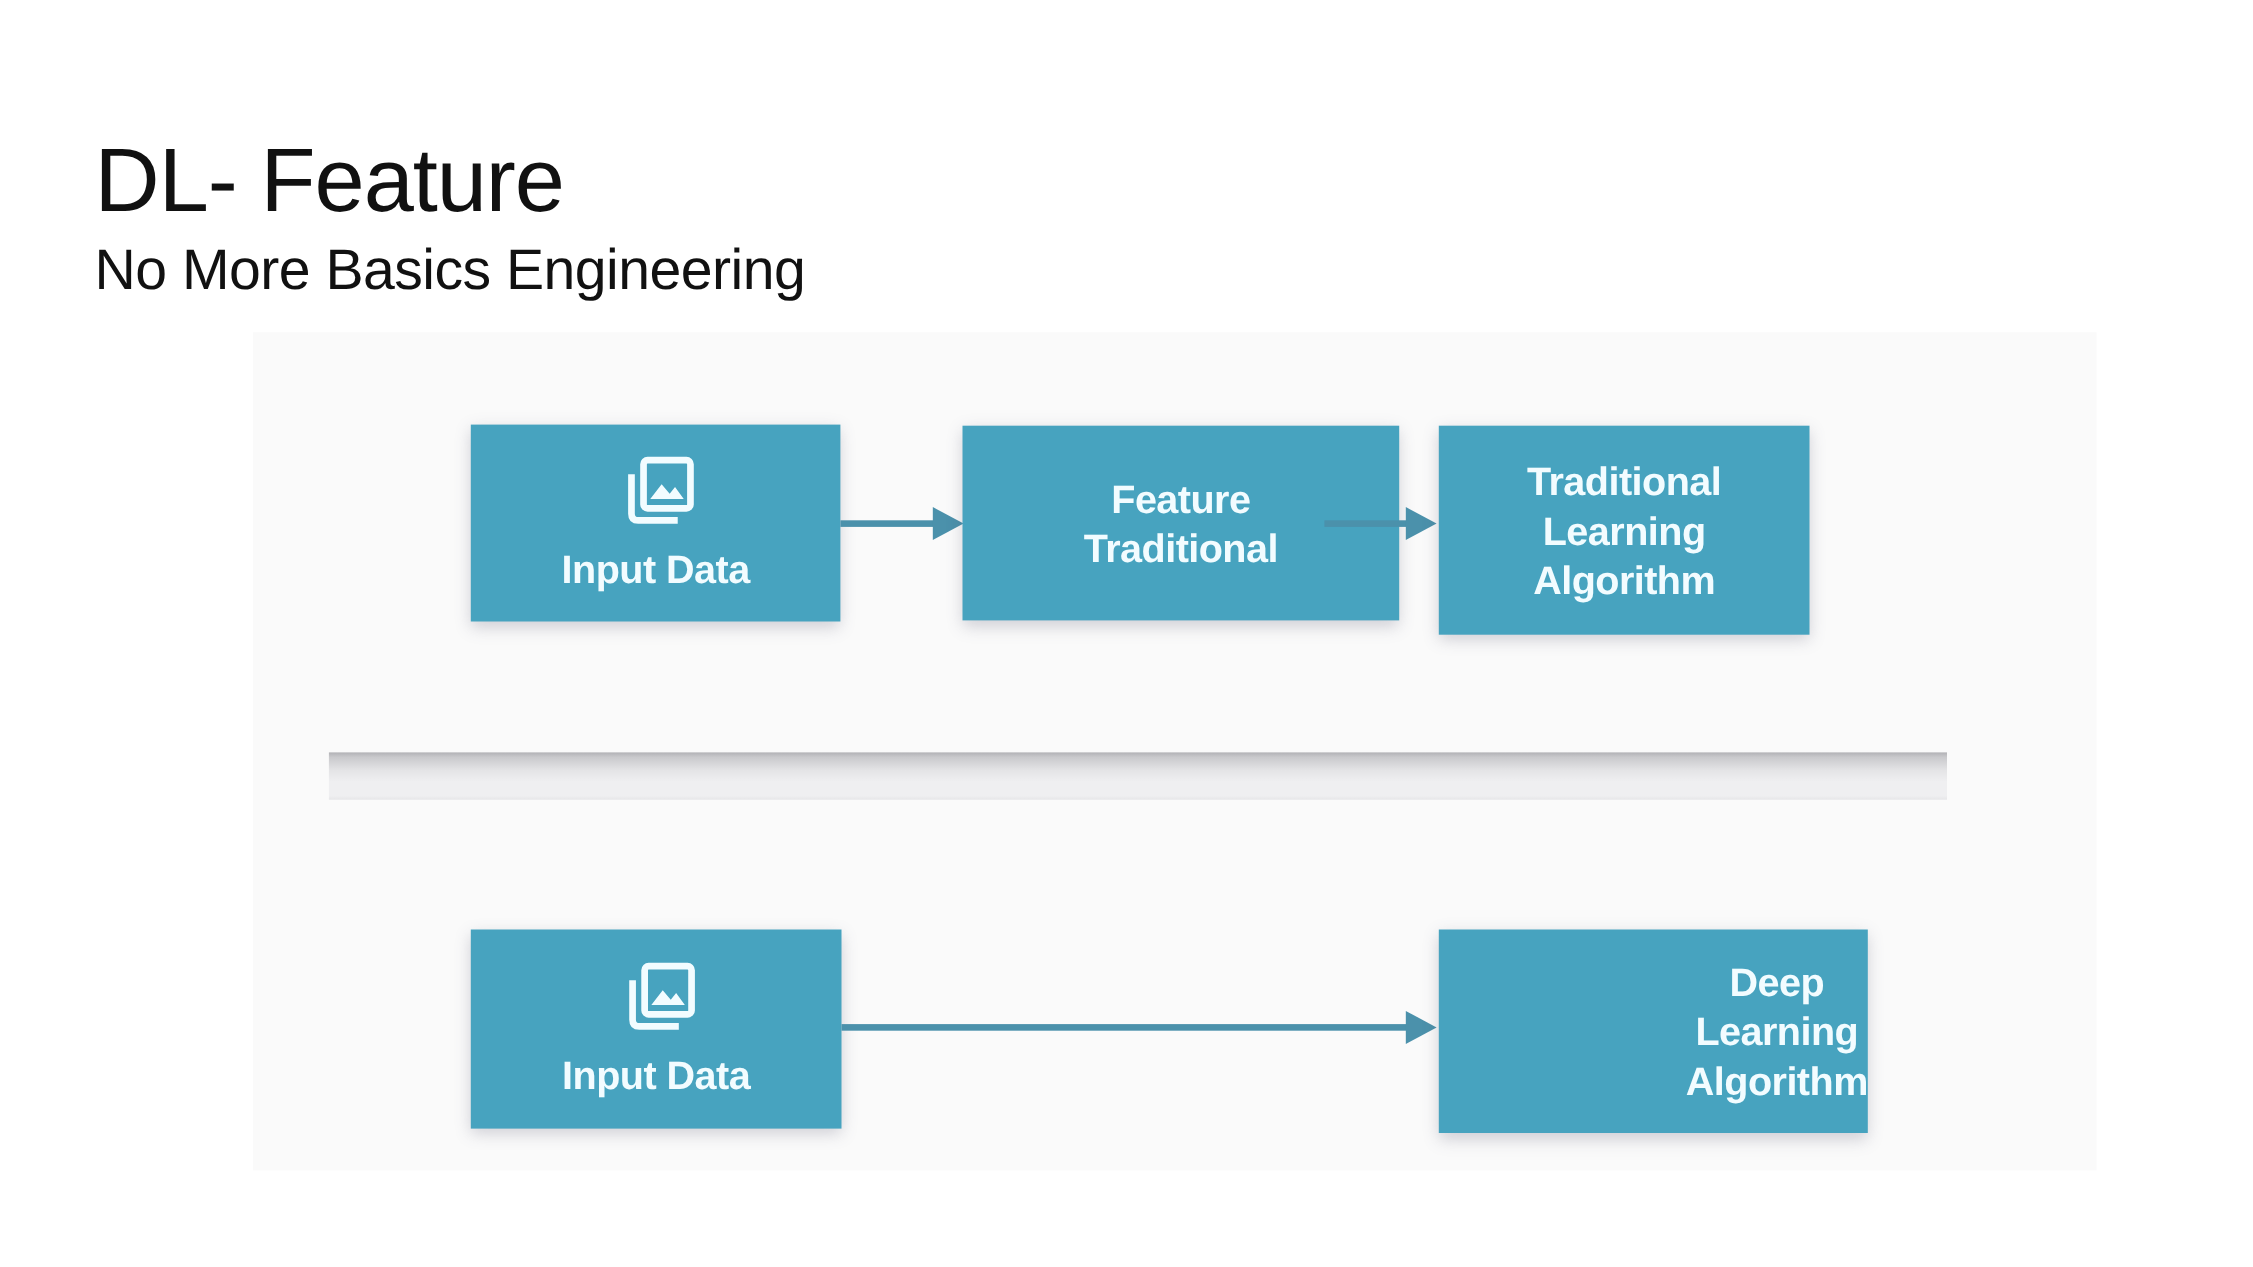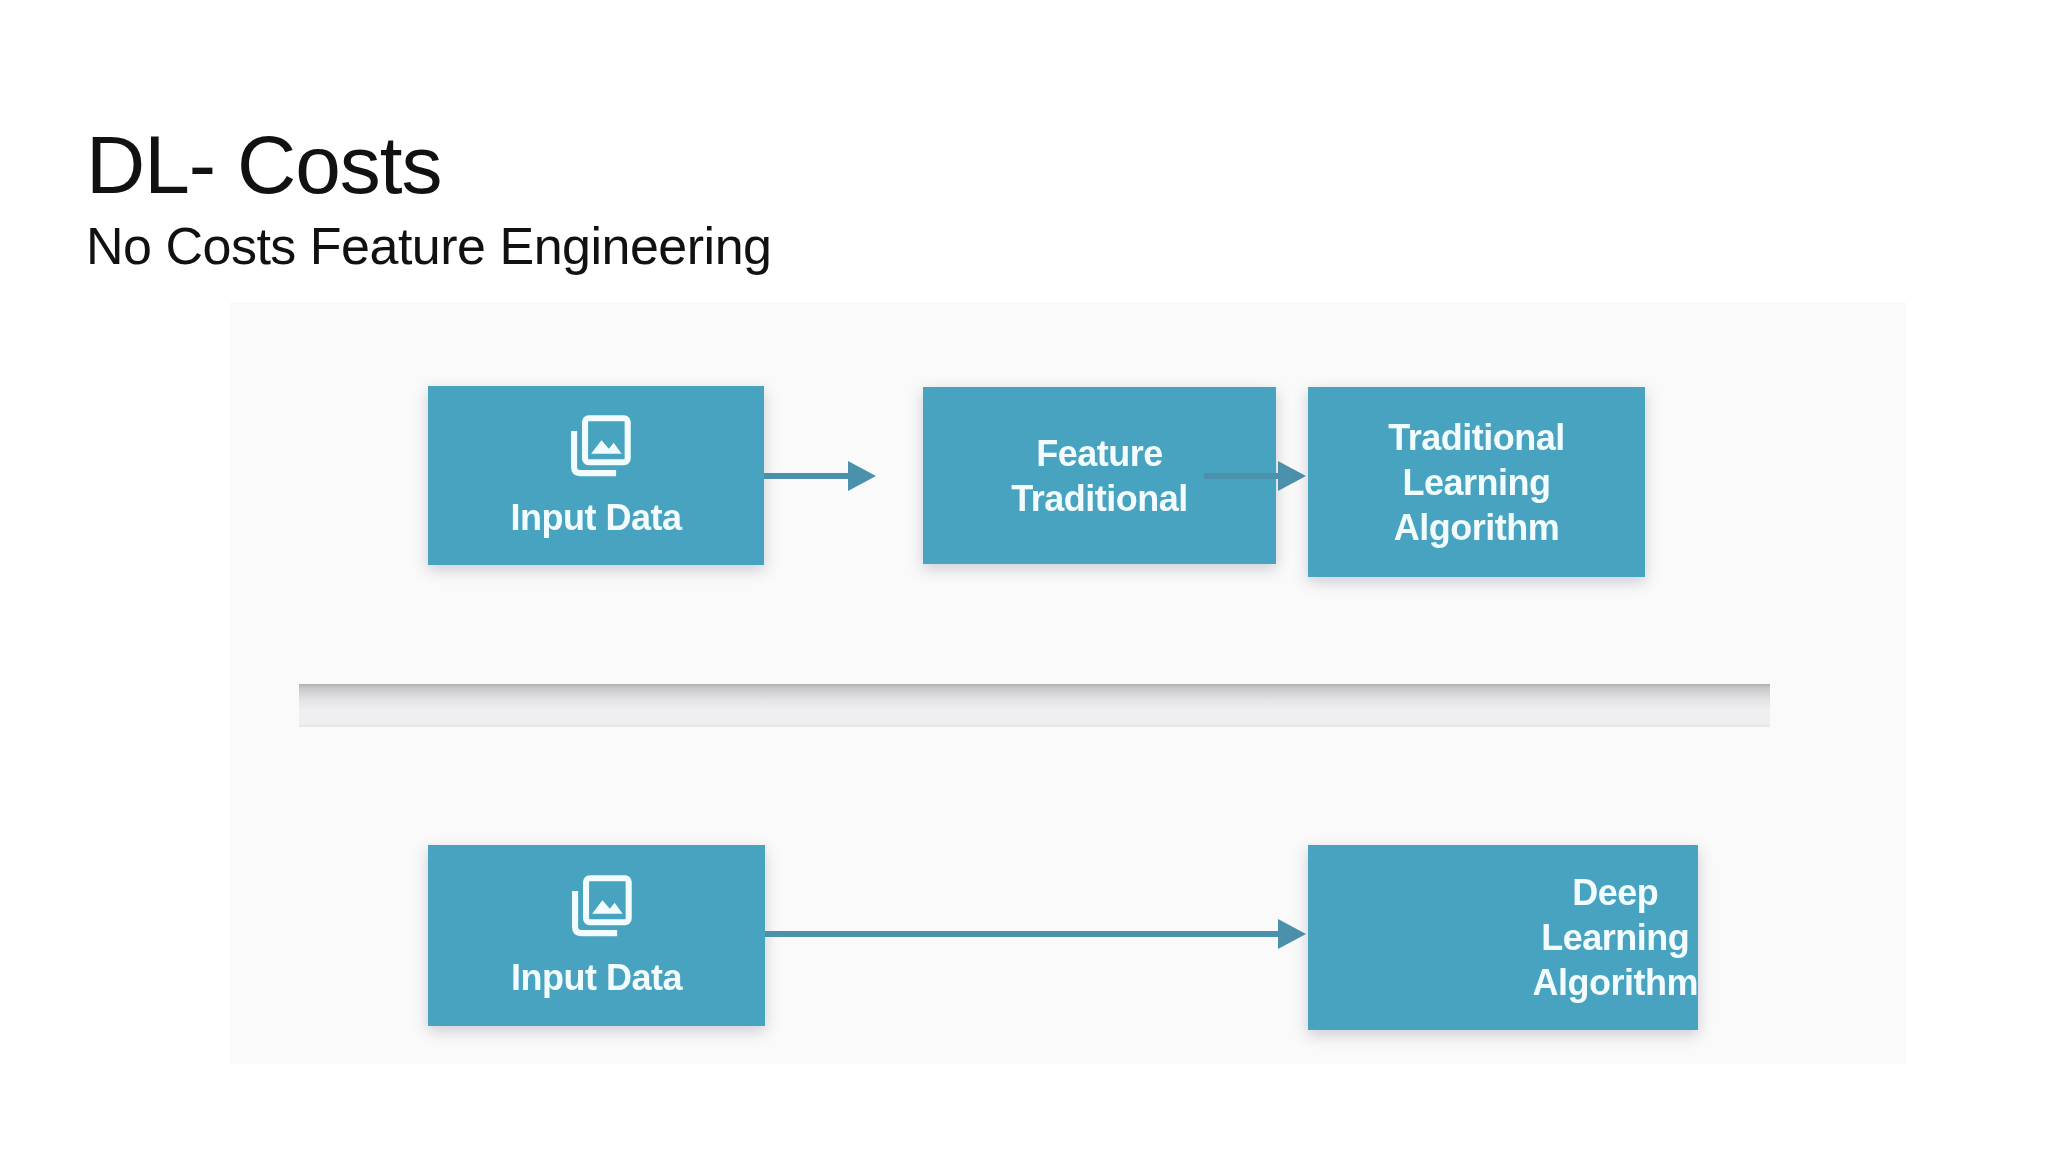--- a/index.html
+++ b/index.html
@@ -64,21 +64,21 @@
     text-align: center;
   }
   .node-label span { display: block; }
   .node-icon {
     width: 78px;
     height: 78px;
     margin-bottom: 6px;
   }
   .node-icon svg { width: 100%; height: 100%; display: block; }
   #node-input-top    { left: 428px; top: 386px; width: 336px; height: 179px; }
-  #node-feature      { left: 875px; top: 387px; width: 353px; height: 177px; margin-left: 48px; }
+  #node-feature      { left: 875px; top: 387px; width: 397px; height: 177px; }
   #node-traditional  { left: 1308px; top: 387px; width: 337px; height: 190px; }
   #node-input-bottom { left: 428px; top: 845px; width: 337px; height: 181px; }
   #node-deep         { left: 1308px; top: 845px; width: 390px; height: 185px; align-items: flex-end; }
 
   .arrow-line {
     position: absolute;
     height: 6px;
     background: var(--arrow, #4b91ab);
   }
   .arrow-head {
@@ -115,22 +115,22 @@
     background: linear-gradient(180deg,
       #b1b1b5 0%, #c9c9cc 10%, #e4e4e6 38%,
       #efeff1 62%, #efeff1 92%, #e6e6e8 100%);
   }
 </style>
 </head>
 <body>
 
 <div class="slide">
 
-  <h1 class="page-title">DL- Costs</h1>
-  <div class="page-subtitle">No Costs Feature Engineering</div>
+  <h1 class="page-title">DL- Feature</h1>
+  <div class="page-subtitle">No More Basics Engineering</div>
 
   <div class="diagram-bg"></div>
 
   <div class="node" id="node-input-top">
     <div class="node-icon">
       <svg viewBox="0 0 64 64" aria-hidden="true">
         <path d="M14 19 V46 Q14 51 19 51 H46" fill="none" stroke="#f2fcff" stroke-width="5" stroke-linecap="square"></path>
         <rect x="23" y="6" width="35" height="36" rx="3" fill="none" stroke="#f2fcff" stroke-width="5"></rect>
         <path d="M28 35 L36.5 24 L42.5 31 L46.5 26 L53 35 Z" fill="#f2fcff"></path>
       </svg>

